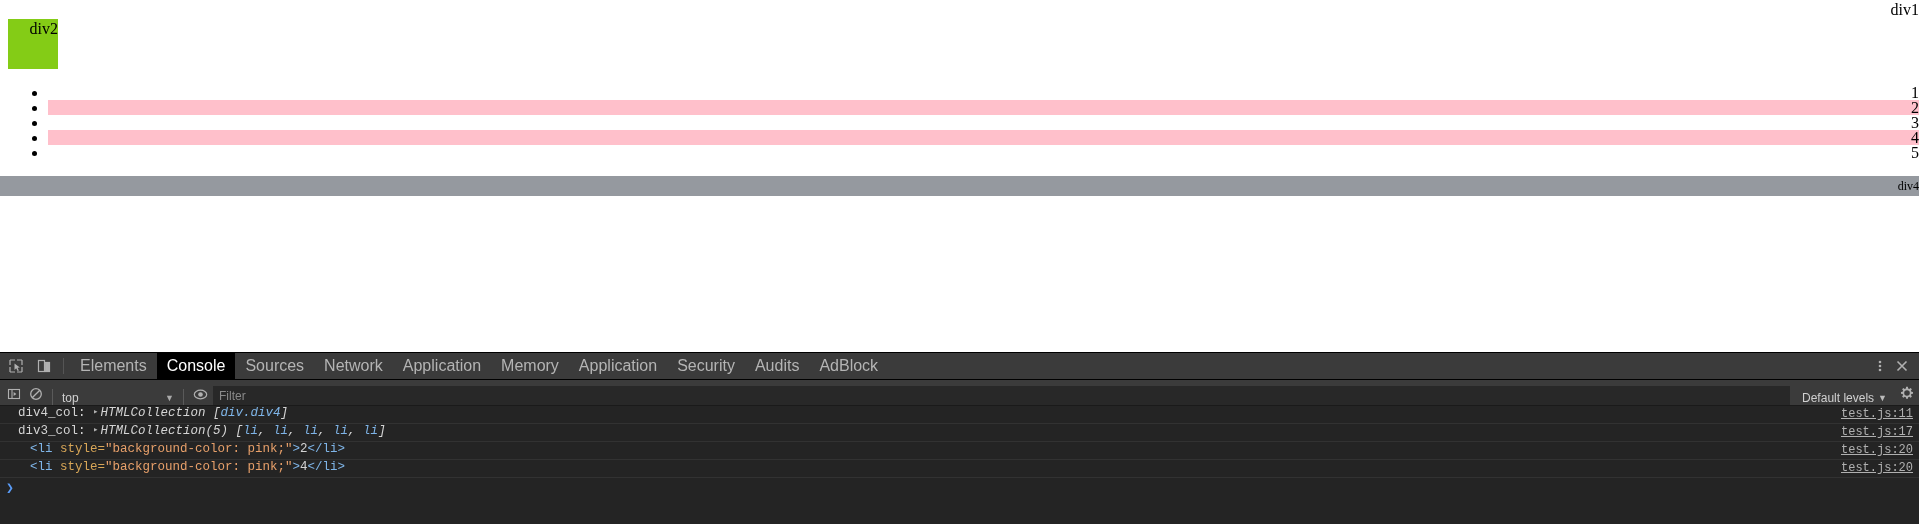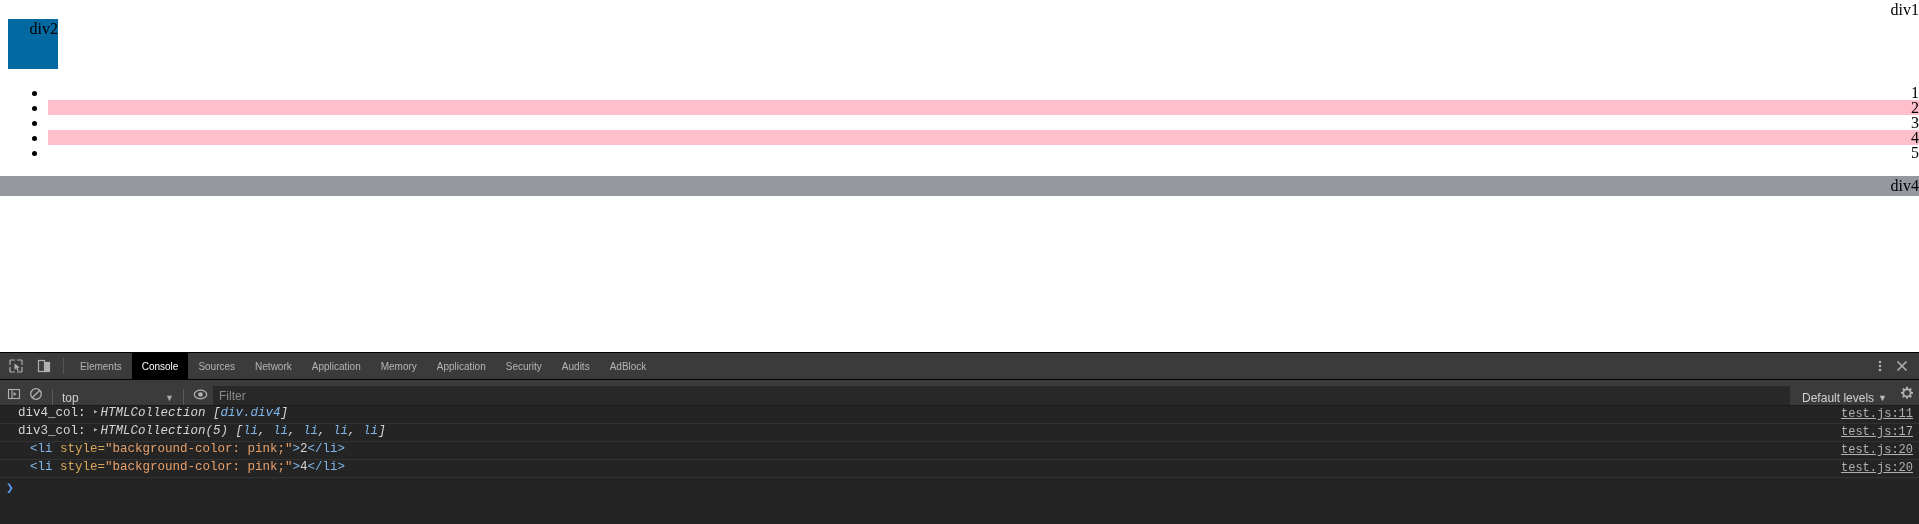--- a/index.html
+++ b/index.html
@@ -29,21 +29,21 @@
   }
   .div1 {
     margin: 0;
     padding: 0 0 0 8px;
     line-height: 19px;
     font-size: 16px;
   }
   .div2 {
     width: 50px;
     height: 50px;
-    background: #0369a1;
+    background: #84cc16;
     margin: 0 0 0 8px;
     line-height: 19px;
     font-size: 16px;
     overflow: visible;
   }
   ul.div3 {
     margin: 16px 0 0 0;
     padding: 0 0 0 48px;
     list-style-type: disc;
     font-size: 16px;
@@ -54,21 +54,21 @@
     margin: 0;
   }
   ul.div3 li.hl {
     background: #ffc0cb;
   }
   .div4 {
     margin-top: 16px;
     padding: 0 0 0 8px;
     background: #95999f;
     line-height: 20px;
-    font-size: 16px;
+    font-size: 12px;
   }
 
   
   #devtools {
     position: absolute;
     left: 0; top: 352px;
     width: 1919px;
     height: 172px;
     background: #242424;
     color: #d0d0d0;
@@ -106,21 +106,21 @@
   }
   .dt-tabs {
     display: flex;
     align-items: stretch;
   }
   .dt-tab {
     display: flex;
     align-items: center;
     padding: 8px 10px;
     color: #b4b4b4;
-    font-size: 10px;
+    font-size: 16px;
     cursor: pointer;
     white-space: nowrap;
   }
   .dt-tab.active {
     background: #000000;
     color: #ffffff;
   }
   .dt-tabbar-right {
     margin-left: auto;
     display: flex;

